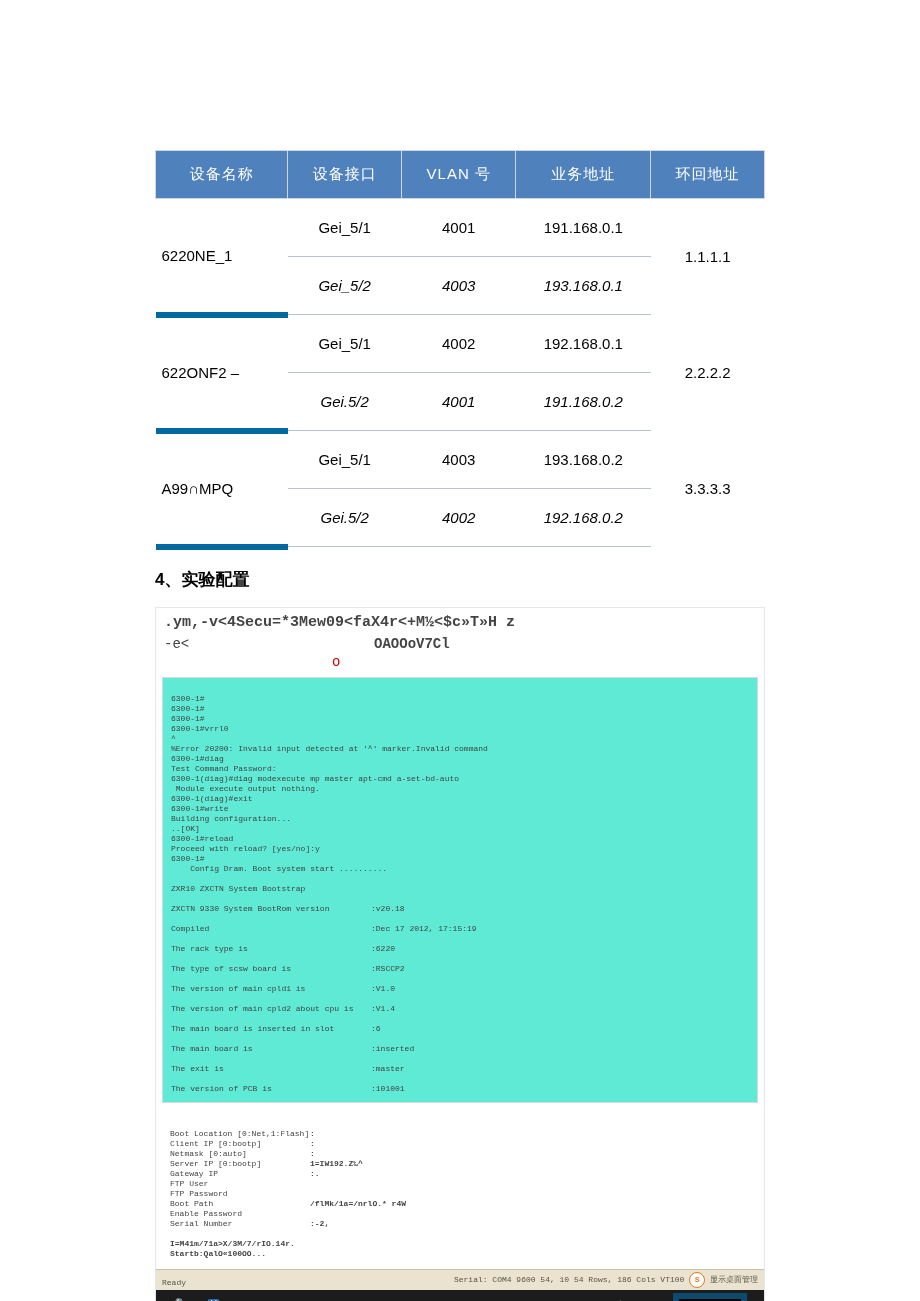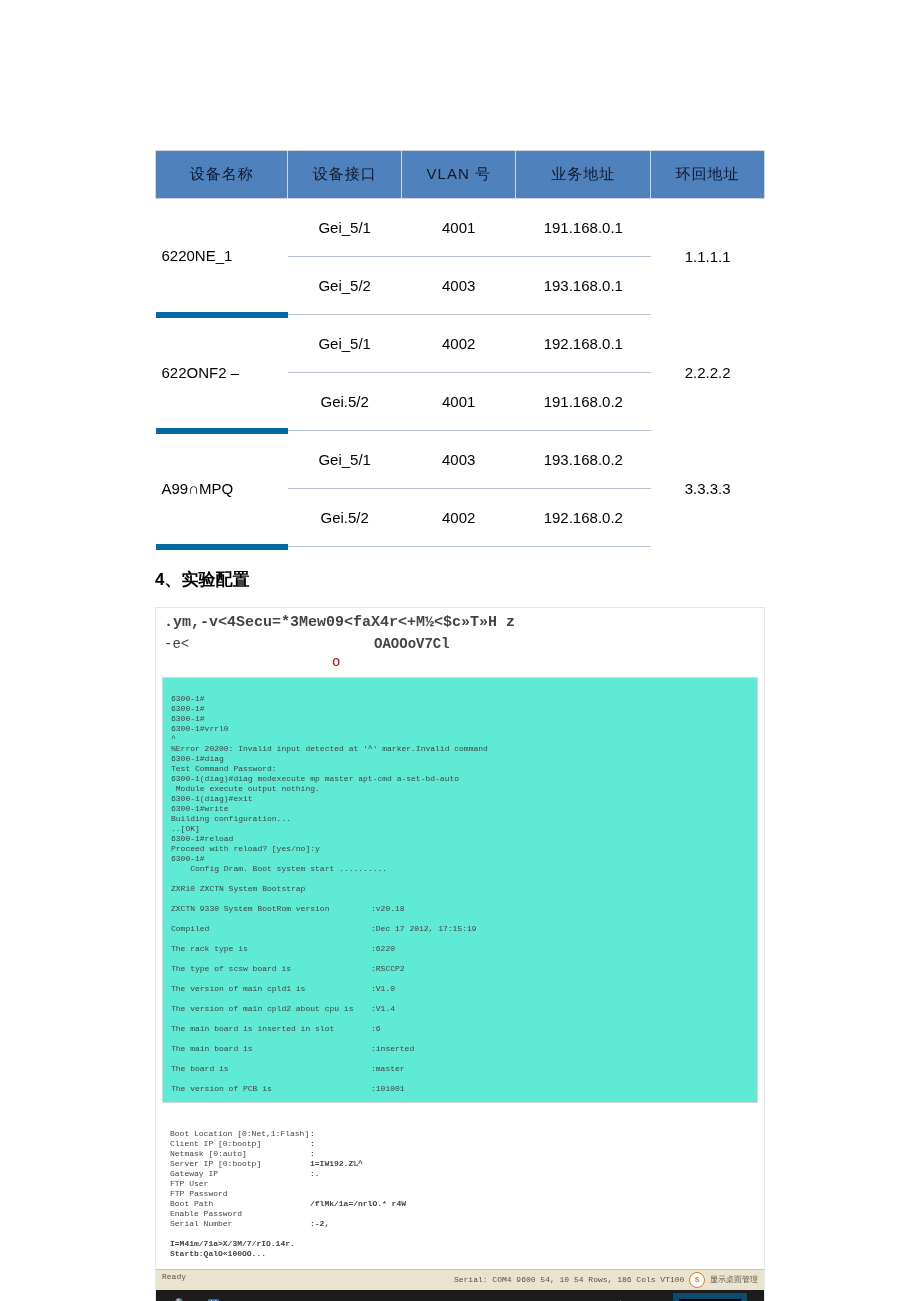--- a/index.html
+++ b/index.html
@@ -12,21 +12,21 @@
   .page {
     padding: 150px 155px 40px 155px;
   }
   table.net {
     border-collapse: collapse;
     width: 100%;
     font-size: 15px;
   }
   table.net th {
     background: #4f81bd;
-    color: #0f172a;
+    color: #ffffff;
     font-weight: 400;
     padding: 14px 6px;
     text-align: center;
     border: 1px solid #cfd6e2;
     letter-spacing: 1px;
   }
   table.net td {
     padding: 20px 6px;
     text-align: center;
     border-bottom: 1px solid #b7c2d3;
@@ -34,20 +34,21 @@
   table.net td.dev {
     text-align: left;
     padding-left: 6px;
     border-bottom: 6px solid #0369a1;
   }
   table.net td.loop {
     border-bottom: none;
   }
   table.net tr.lastgroup td {
     border-bottom: 1px solid #b7c2d3;
+    font-style: italic;
   }
   
   .section-title {
     margin: 18px 0 10px 0;
     font-size: 17px;
     font-weight: 600;
   }
   
   .shot {
     margin-top: 16px;
@@ -90,21 +91,21 @@
   .shot .lower .v { display: inline-block; font-weight: bold; }
   .shot .lower .bold { font-weight: bold; }
   .shot .statusbar {
     background: #e9e3d0;
     border-top: 1px solid #c9c1a8;
     font-size: 8px;
     color: #585440;
     padding: 2px 6px;
     display: flex;
     justify-content: space-between;
-    align-items: flex-start;
+    align-items: flex-end;
     gap: 25px;
   }
   .shot .statusbar .badge {
     background: #fff;
     border: 1px solid #e07a1e;
     color: #e07a1e;
     width: 14px; height: 14px;
     border-radius: 50%;
     display: inline-flex;
     align-items: center; justify-content: center;
@@ -214,21 +215,21 @@
 <span id="term-rows">
 <span class="row2col"><span class="l">ZXR10 ZXCTN System Bootstrap</span><span class="v"></span></span>
 <span class="row2col"><span class="l">ZXCTN 9330 System BootRom version</span><span class="v">:v20.18</span></span>
 <span class="row2col"><span class="l">Compiled</span><span class="v">:Dec 17 2012, 17:15:19</span></span>
 <span class="row2col"><span class="l">The rack type is</span><span class="v">:6220</span></span>
 <span class="row2col"><span class="l">The type of scsw board is</span><span class="v">:RSCCP2</span></span>
 <span class="row2col"><span class="l">The version of main cpld1 is</span><span class="v">:V1.0</span></span>
 <span class="row2col"><span class="l">The version of main cpld2 about cpu is</span><span class="v">:V1.4</span></span>
 <span class="row2col"><span class="l">The main board is inserted in slot</span><span class="v">:6</span></span>
 <span class="row2col"><span class="l">The main board is</span><span class="v">:inserted</span></span>
-<span class="row2col"><span class="l">The board is</span><span class="v">:master</span></span>
+<span class="row2col"><span class="l">The exit is</span><span class="v">:master</span></span>
 <span class="row2col"><span class="l">The version of PCB is</span><span class="v">:101001</span></span></span></div>
 
     <div class="lower"><span id="lower-rows"><span class="row2col"><span class="l">Boot Location [0:Net,1:Flash]</span><span class="v">:</span></span>
 <span class="row2col"><span class="l">Client IP [0:bootp]</span><span class="v">:</span></span>
 <span class="row2col"><span class="l">Netmask [0:auto]</span><span class="v">:</span></span>
 <span class="row2col"><span class="l">Server IP [0:bootp]</span><span class="v">1=IW192.Z‰^</span></span>
 <span class="row2col"><span class="l">Gateway IP</span><span class="v">:.</span></span>
 <span class="row2col"><span class="l">FTP User</span><span class="v"></span></span>
 <span class="row2col"><span class="l">FTP Password</span><span class="v"></span></span>
 <span class="row2col"><span class="l">Boot Path</span><span class="v">/flMk/1a=/nrlO.* r4W</span></span>

